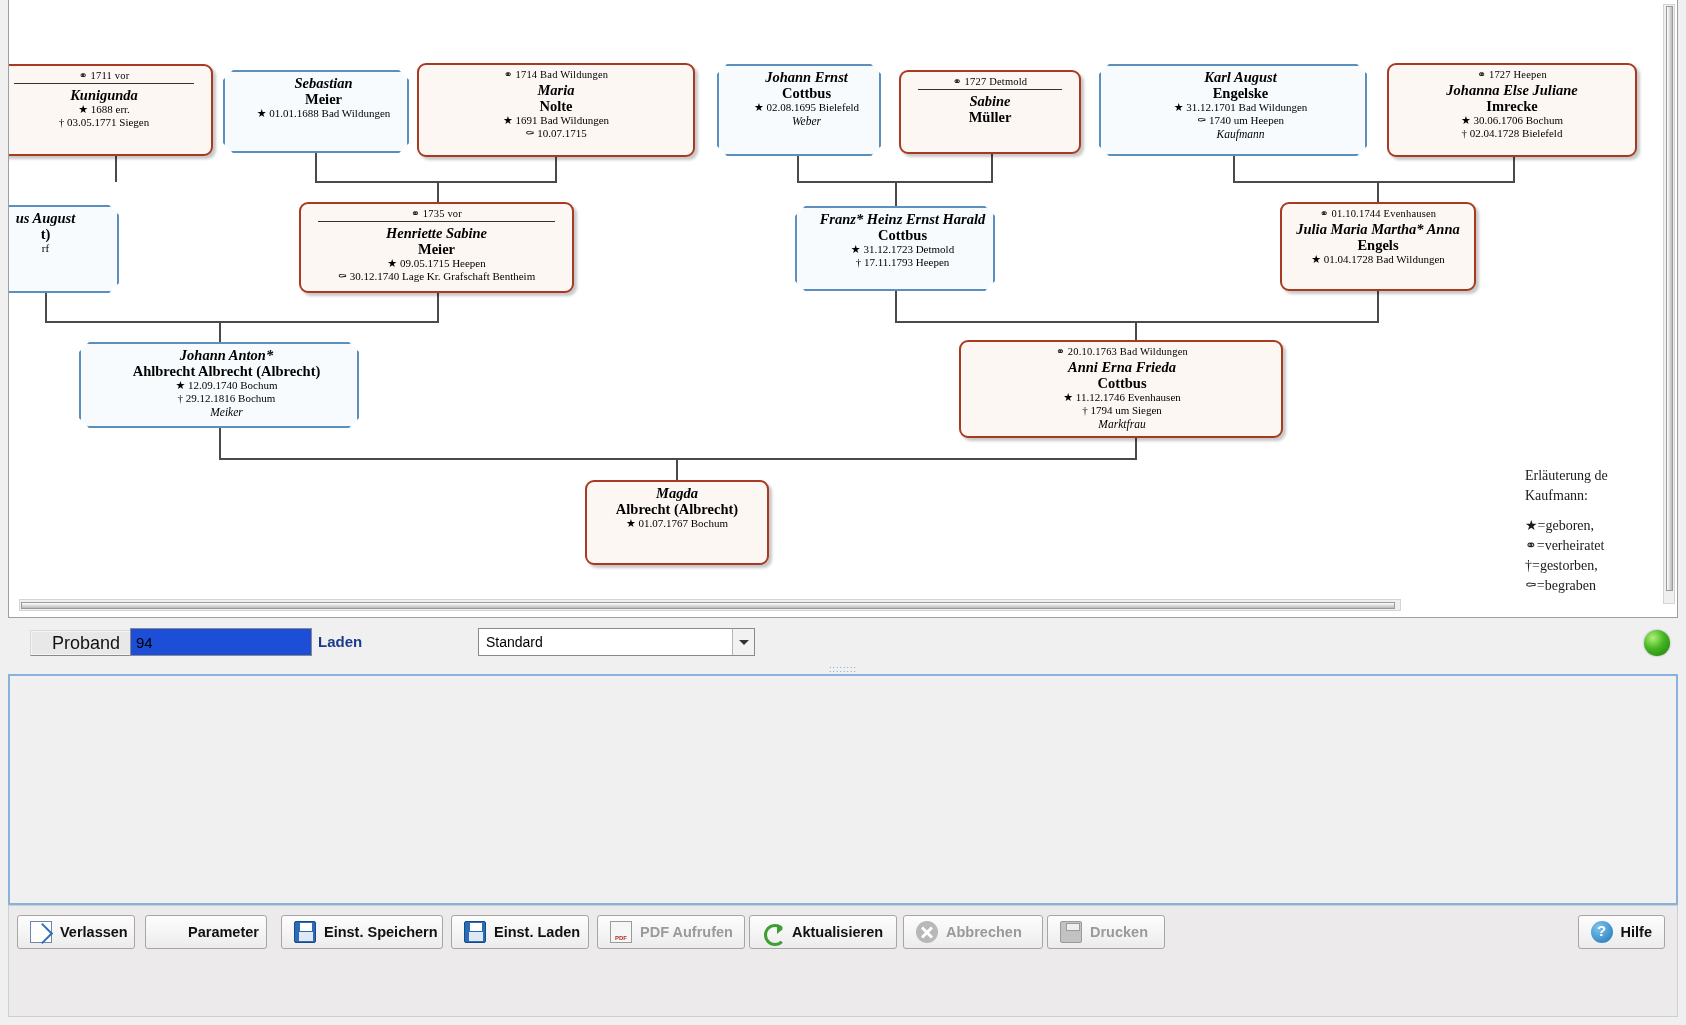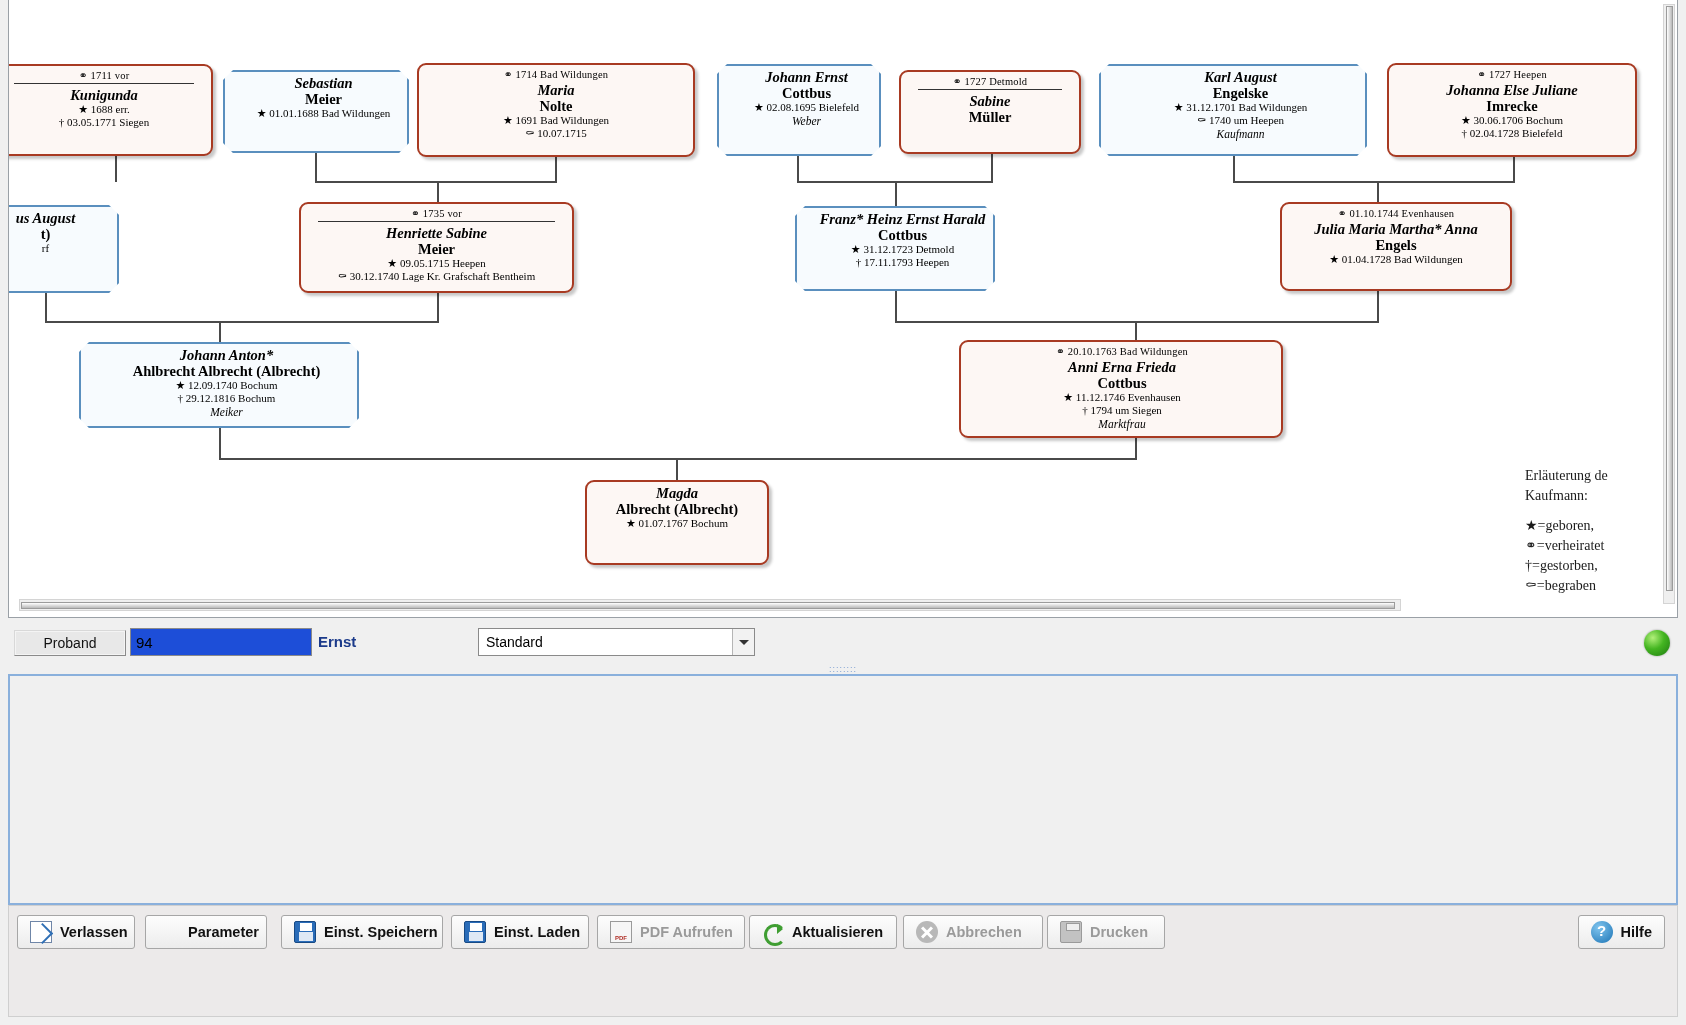--- a/index.html
+++ b/index.html
@@ -113,25 +113,25 @@
     background: linear-gradient(90deg,#fff,#b9b9b9);
     border: 1px solid #9b9b9b;
   }
 
   
   #proband-bar {
     position: absolute; left: 8px; top: 622px; width: 1670px; height: 42px;
     background: #f0f0f0;
   }
   #proband-btn {
-    position: absolute; left: 6px; top: 8px; width: 112px; height: 26px;
+    position: absolute; left: 22px; top: 8px; width: 112px; height: 26px;
     background: #e8e8e8;
     border: 1px solid #8a8a8a;
     border-top-color: #d8d8d8; border-left-color: #d8d8d8;
-    font-size: 14px; color: #111;
+    font-size: 18px; color: #111;
     display: flex; align-items: center; justify-content: center;
     font-family: "Liberation Sans", sans-serif;
     box-shadow: inset 0 0 0 1px #f4f4f4;
   }
   #proband-input {
     position: absolute; left: 122px; top: 6px; width: 182px; height: 28px;
     background: #1d4ed8; border: 1px solid #8a8a8a;
     font-size: 15px; padding: 2px 5px; color: #000;
     font-family: "Liberation Sans", sans-serif;
     display: flex; align-items: center;
@@ -357,21 +357,21 @@
             <div class="sname">Meier</div>
             <div class="ev">★ 09.05.1715 Heepen</div>
             <div class="ev">⚰ 30.12.1740 Lage Kr. Grafschaft Bentheim</div>
           </div>
           <div class="card male" style="left: 758px; top: 206px; width: 200px; min-height: 85px;">
             <div class="gname">Franz* Heinz Ernst Harald</div>
             <div class="sname">Cottbus</div>
             <div class="ev">★ 31.12.1723 Detmold</div>
             <div class="ev">† 17.11.1793 Heepen</div>
           </div>
-          <div class="card female" style="left: 1243px; top: 202px; width: 232px; min-height: 89px;">
+          <div class="card female" style="left: 1243px; top: 202px; width: 196px; min-height: 89px;">
             <div class="marriage">⚭ 01.10.1744 Evenhausen</div>
             <div class="gname">Julia Maria Martha* Anna</div>
             <div class="sname">Engels</div>
             <div class="ev">★ 01.04.1728 Bad Wildungen</div>
           </div>
           <div class="card male" style="left: 42px; top: 342px; width: 280px; min-height: 86px;">
             <div class="gname">Johann Anton*</div>
             <div class="sname">Ahlbrecht Albrecht (Albrecht)</div>
             <div class="ev">★ 12.09.1740 Bochum</div>
             <div class="ev">† 29.12.1816 Bochum</div>
@@ -407,21 +407,21 @@
       <div class="thumb"></div>
     </div>
     <div class="sb-v">
       <div class="thumb"></div>
     </div>
   </div>
 
   <div id="proband-bar">
     <div id="proband-btn">Proband</div>
     <div id="proband-input">94</div>
-    <div id="schema-label">Ernst</div>
+    <div id="schema-label">Laden</div>
     <div id="schema-select">
       <span class="txt">Standard</span>
       <span class="arrowbox">
           <span class="caret"></span>
         </span>
     </div>
     <div id="status-led"></div>
   </div>
 
   <div id="splitter">

